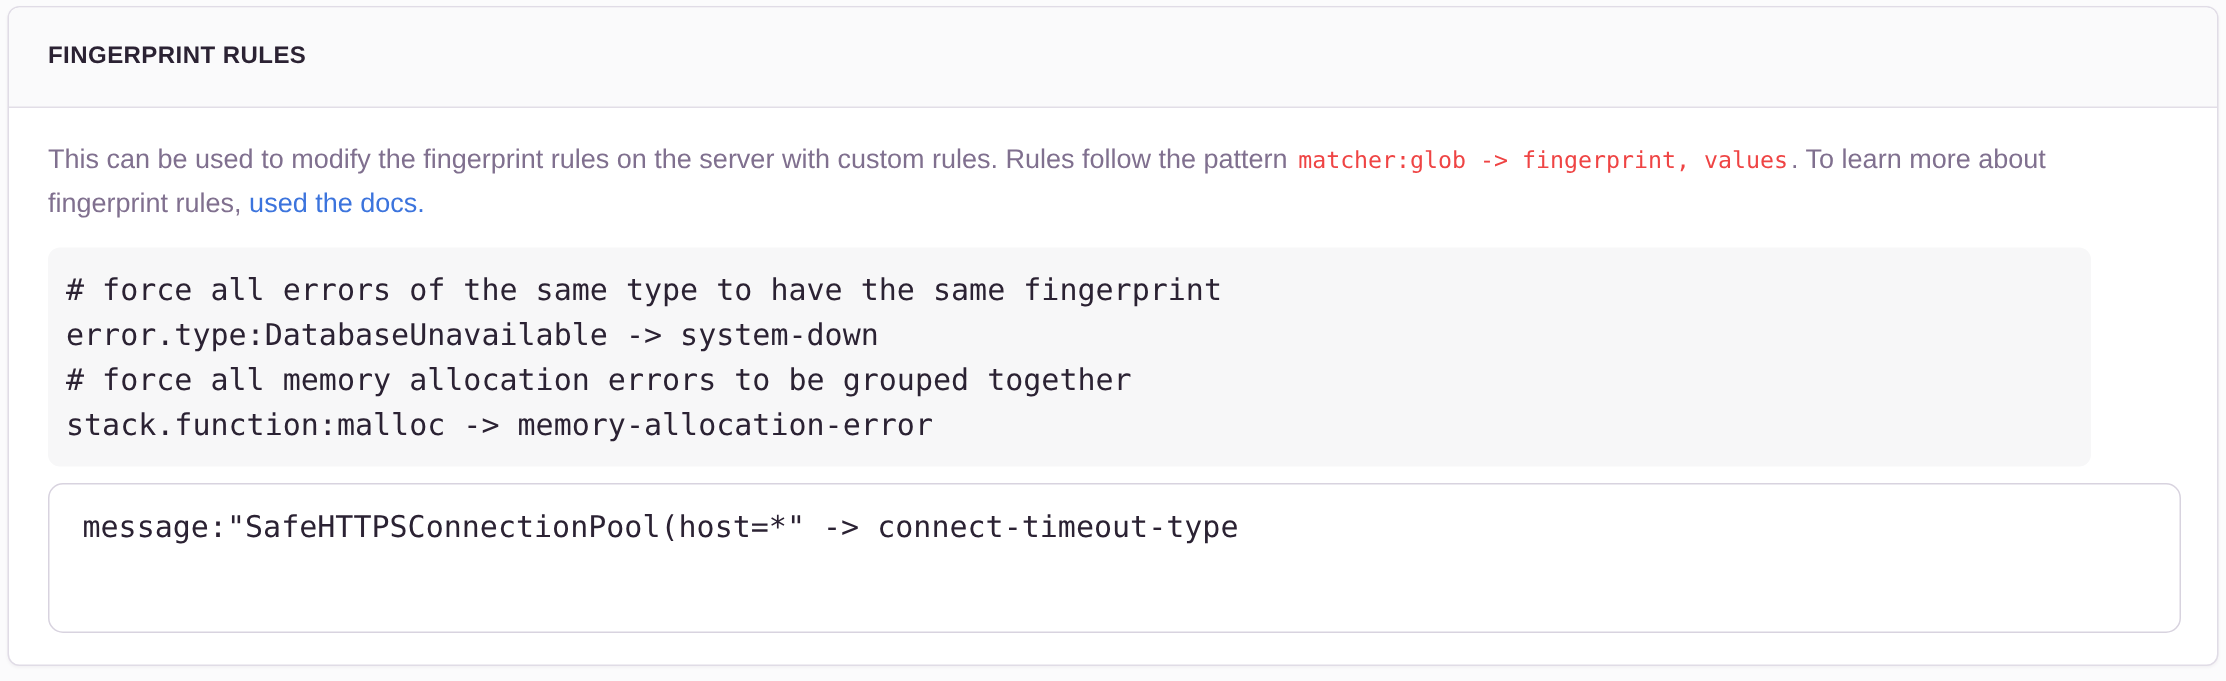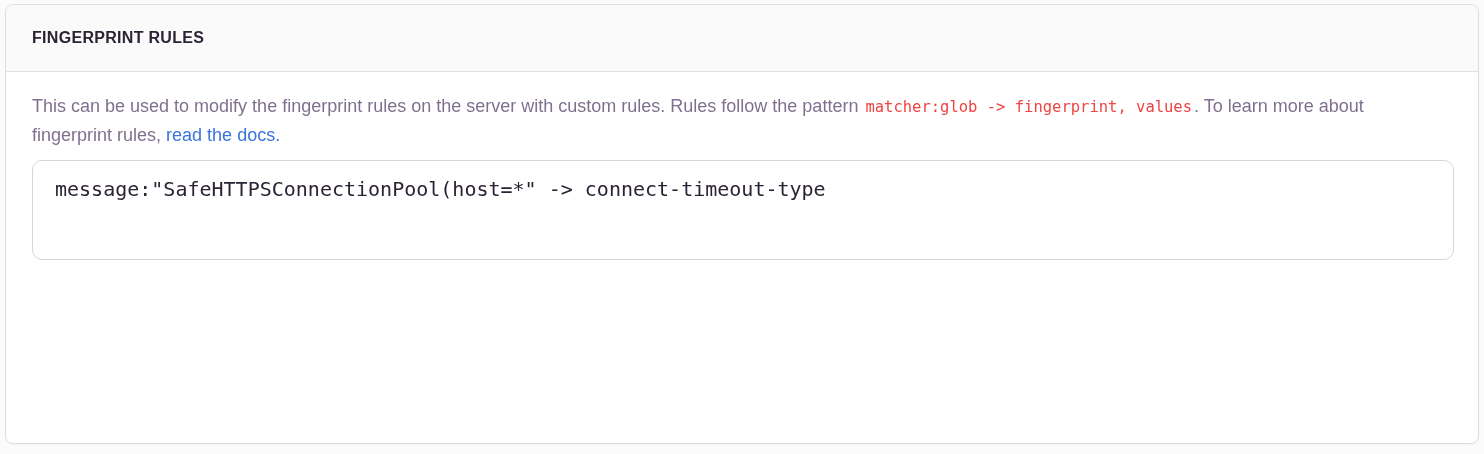--- a/index.html
+++ b/index.html
@@ -98,21 +98,25 @@
   <div class="panel">
 
     <div class="panel-header">
       <span class="panel-title">FINGERPRINT RULES</span>
     </div>
 
     <div class="panel-body">
 
       <p class="description"><span>This can be used to modify the fingerprint rules on the server with custom rules. Rules follow the pattern</span>
         <code class="inline-code">matcher:glob -&gt; fingerprint, values</code><span>. To learn more about fingerprint rules,</span>
-        <a class="docs-link" href="#">read the docs.</a>
+        <a class="docs-link" href="#">used the docs.</a>
       </p>
 
+      <pre class="example-code"># force all errors of the same type to have the same fingerprint
+error.type:DatabaseUnavailable -&gt; system-down
+# force all memory allocation errors to be grouped together
+stack.function:malloc -&gt; memory-allocation-error</pre>
 
       <textarea class="rules-textarea" spellcheck="false" style="">message:"SafeHTTPSConnectionPool(host=*" -&gt; connect-timeout-type</textarea>
 
     </div>
   </div>
 </div>
 
 </body></html>

